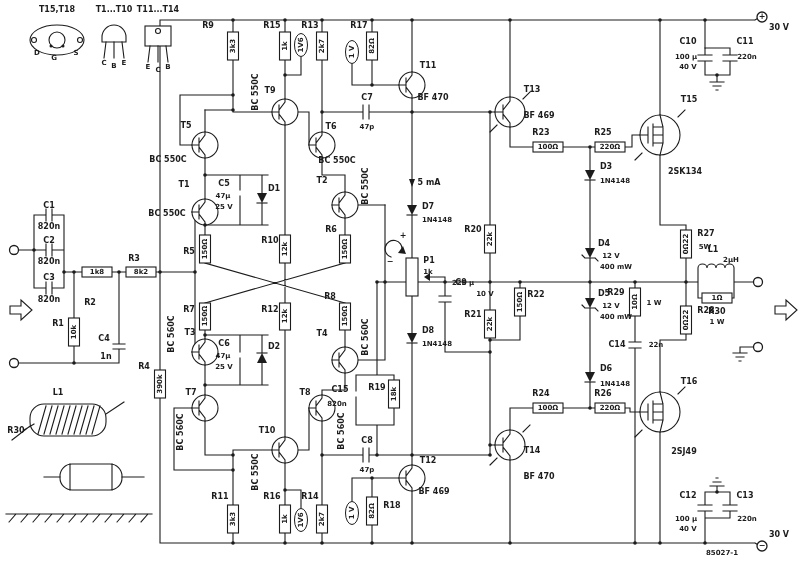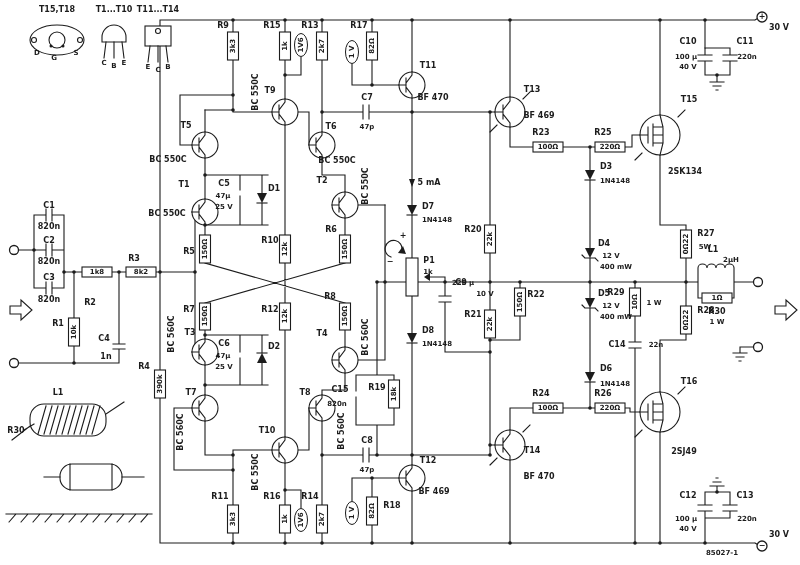--- a/index.html
+++ b/index.html
@@ -293,21 +293,21 @@
       <div class="lbl ctr" style="left: 90px; top: 259px; margin-top: 44px;">R2</div>
       <div class="lbl ctr sm" style="left: 97px; top: 272px;">1k8</div>
       <div class="lbl ctr" style="left: 134px; top: 259px;">R3</div>
       <div class="lbl ctr sm" style="left: 141px; top: 272px;">8k2</div>
       <div class="lbl ctr" style="left: 58px; top: 324px;">R1</div>
       <div class="lbl rot sm" style="left: 74px; top: 332px;">10k</div>
       <div class="lbl ctr" style="left: 104px; top: 339px;">C4</div>
       <div class="lbl ctr" style="left: 106px; top: 357px;">1n</div>
       <div class="lbl ctr" style="left: 144px; top: 367px;">R4</div>
       <div class="lbl rot sm" style="left: 160px; top: 384px;">390k</div>
-      <div class="lbl ctr" style="left: 223px; top: 26px; text-align: center;">R9</div>
+      <div class="lbl ctr" style="left: 208px; top: 26px; text-align: center;">R9</div>
       <div class="lbl rot sm" style="left: 233px; top: 46px;">3k3</div>
       <div class="lbl ctr" style="left: 272px; top: 26px;">R15</div>
       <div class="lbl rot sm" style="left: 285px; top: 46px;">1k</div>
       <div class="lbl ctr" style="left: 310px; top: 26px;">R13</div>
       <div class="lbl rot sm" style="left: 322px; top: 46px;">2k7</div>
       <div class="lbl ctr" style="left: 359px; top: 26px;">R17</div>
       <div class="lbl rot sm" style="left: 372px; top: 46px;">82Ω</div>
       <div class="lbl rot sm" style="left: 352px; top: 52px;">1 V</div>
       <div class="lbl rot sm" style="left: 301px; top: 45px;">1V6</div>
       <div class="lbl ctr" style="left: 186px; top: 126px;">T5</div>

